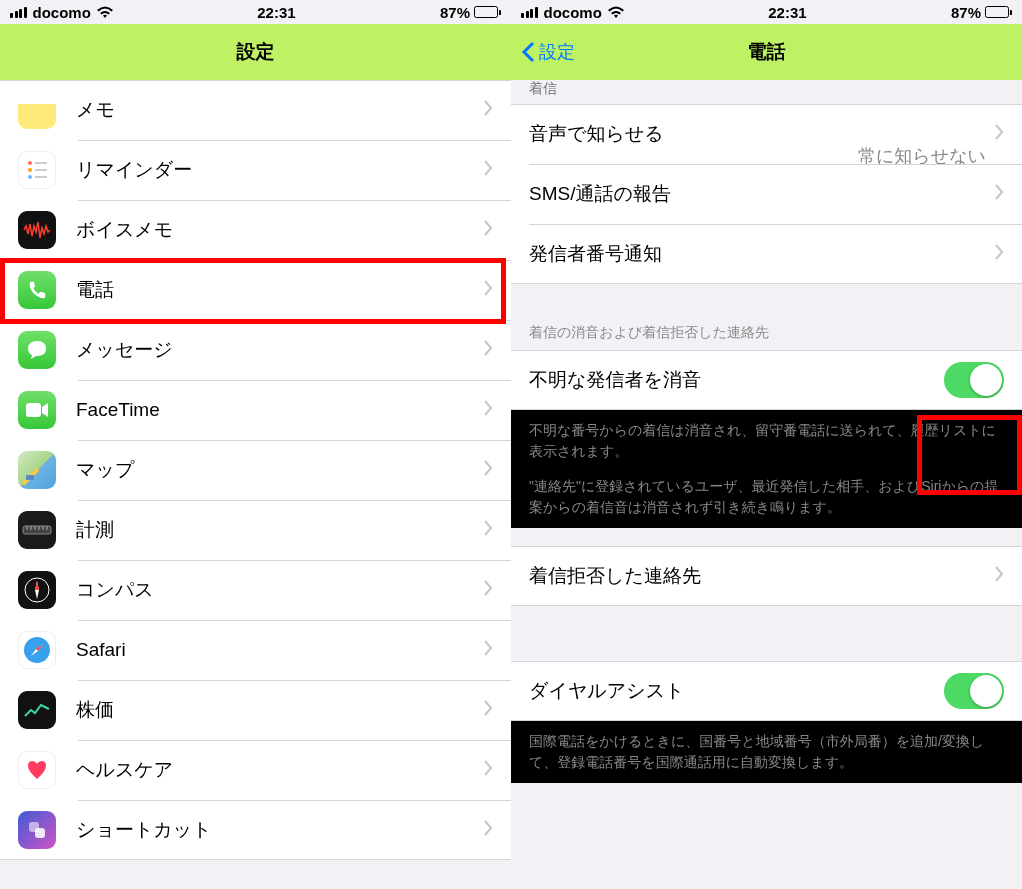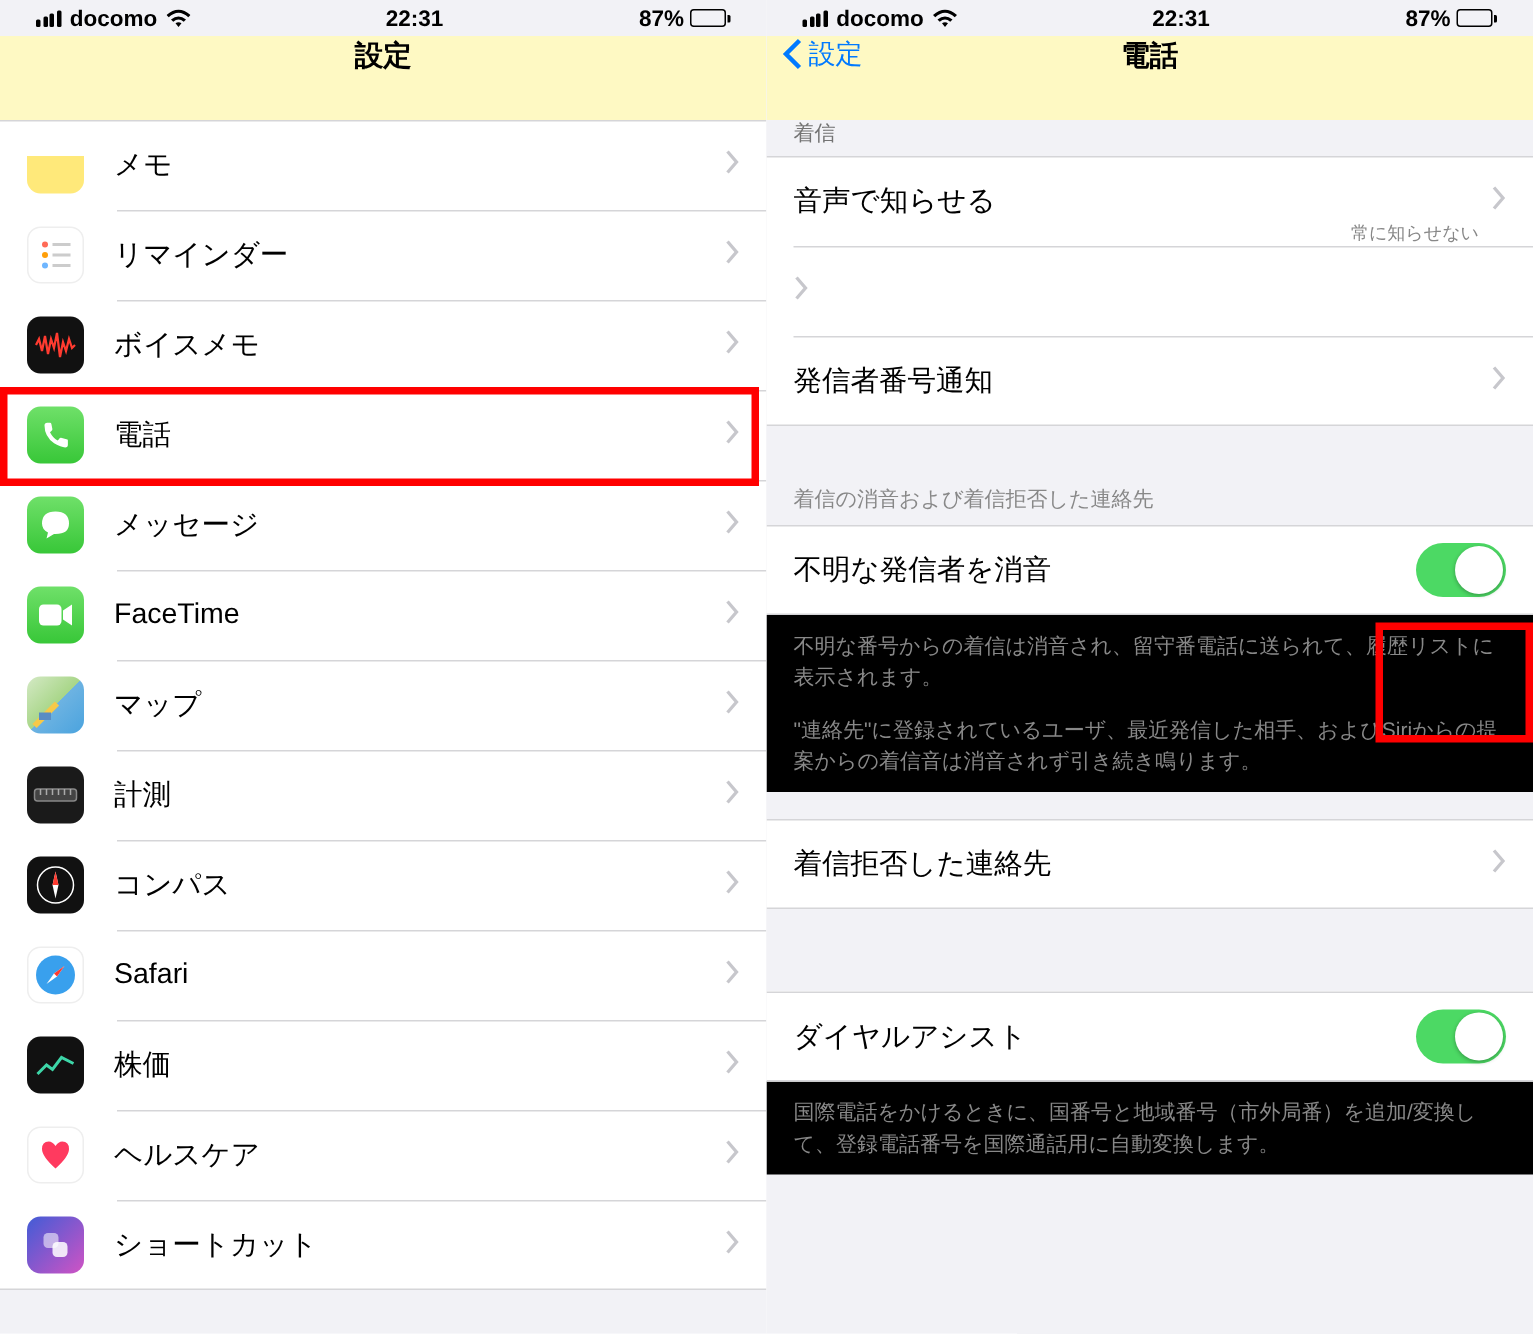--- a/index.html
+++ b/index.html
@@ -14,21 +14,21 @@
   width: 511px;
   height: 889px;
   background: #f2f2f6;
   position: relative;
   overflow: hidden;
 }
 .status-bar {
   height: 24px;
   display: flex;
   align-items: center;
-  padding: 0 24px;
+  padding: 0 10px;
   font-size: 15px;
   font-weight: 600;
   color: #000;
   background: #f2f2f6;
 }
 .status-left { display: flex; align-items: center; gap: 6px; }
 .status-center { flex: 1; text-align: center; }
 .status-right { display: flex; align-items: center; gap: 4px; }
 .signal-bars { display: flex; align-items: flex-end; gap: 1.5px; }
 .signal-bars span { width: 3px; background: #000; border-radius: 1px; }
@@ -37,24 +37,24 @@
 .signal-bars span:nth-child(3) { height: 9px; }
 .signal-bars span:nth-child(4) { height: 11px; }
 .wifi { width: 16px; height: 12px; }
 .battery { display: flex; align-items: center; }
 .batt-body { width: 24px; height: 12px; border: 1px solid #000; border-radius: 2.5px; padding: 1px; }
 .batt-fill { height: 100%; background: #000; border-radius: 1px; }
 .batt-tip { width: 2px; height: 5px; background: #000; border-radius: 0 1px 1px 0; margin-left: 1px; }
 .nav-bar {
   height: 56px;
   display: flex;
-  align-items: flex-start;
+  align-items: center;
   justify-content: center;
   position: relative;
-  background: #fef9c3;
+  background: #bef264;
 }
 .nav-title { font-size: 19px; font-weight: 600; }
 .nav-back {
   position: absolute;
   left: 10px;
   display: flex;
   align-items: center;
   color: #007aff;
   font-size: 18px;
 }
@@ -84,21 +84,21 @@
 .screen.left .row + .row::before { left: 78px; right: 0; }
 .screen.right .row + .row::before { left: 18px; right: 0; }
 .row.last::after {
   content: ""; position: absolute; bottom: 0; left: 0; right: 0; height: 1px; background: #d5d5d8;
 }
 .row.first-top::before {
   content: ""; position: absolute; top: 0; left: 0; right: 0; height: 1px; background: #d5d5d8;
 }
 .app-icon { width: 38px; height: 38px; border-radius: 9px; margin-right: 20px; display: flex; align-items: center; justify-content: center; flex-shrink: 0; }
 .row-label { font-size: 19px; flex: 1; }
-.row-detail { font-size: 12px; color: #888; margin-right: 8px; margin-top: 43px; }
+.row-detail { font-size: 18px; color: #888; margin-right: 8px; margin-top: 43px; }
 .chevron { color: #c7c7cc; }
 .chevron svg { width: 10px; height: 16px; }
 .highlight-box {
   position: absolute;
   border: 5px solid #ff0000;
   pointer-events: none;
   z-index: 10;
 }
 .footer-text {
   font-size: 14px;
@@ -349,20 +349,21 @@
 
   <div class="list">
     <div class="row first-top">
       <span class="row-label">音声で知らせる</span>
       <span class="row-detail">常に知らせない</span>
       <span class="chevron"><svg viewBox="0 0 10 16">
             <path d="M2 1 L8 8 L2 15" stroke="#c7c7cc" stroke-width="2.2" fill="none"></path>
           </svg></span>
     </div>
     <div class="row">
+      <span class="row-label">SMS/通話の報告</span>
       <span class="chevron"><svg viewBox="0 0 10 16">
             <path d="M2 1 L8 8 L2 15" stroke="#c7c7cc" stroke-width="2.2" fill="none"></path>
           </svg></span>
     </div>
     <div class="row last">
       <span class="row-label">発信者番号通知</span>
       <span class="chevron"><svg viewBox="0 0 10 16">
             <path d="M2 1 L8 8 L2 15" stroke="#c7c7cc" stroke-width="2.2" fill="none"></path>
           </svg></span>
     </div>

